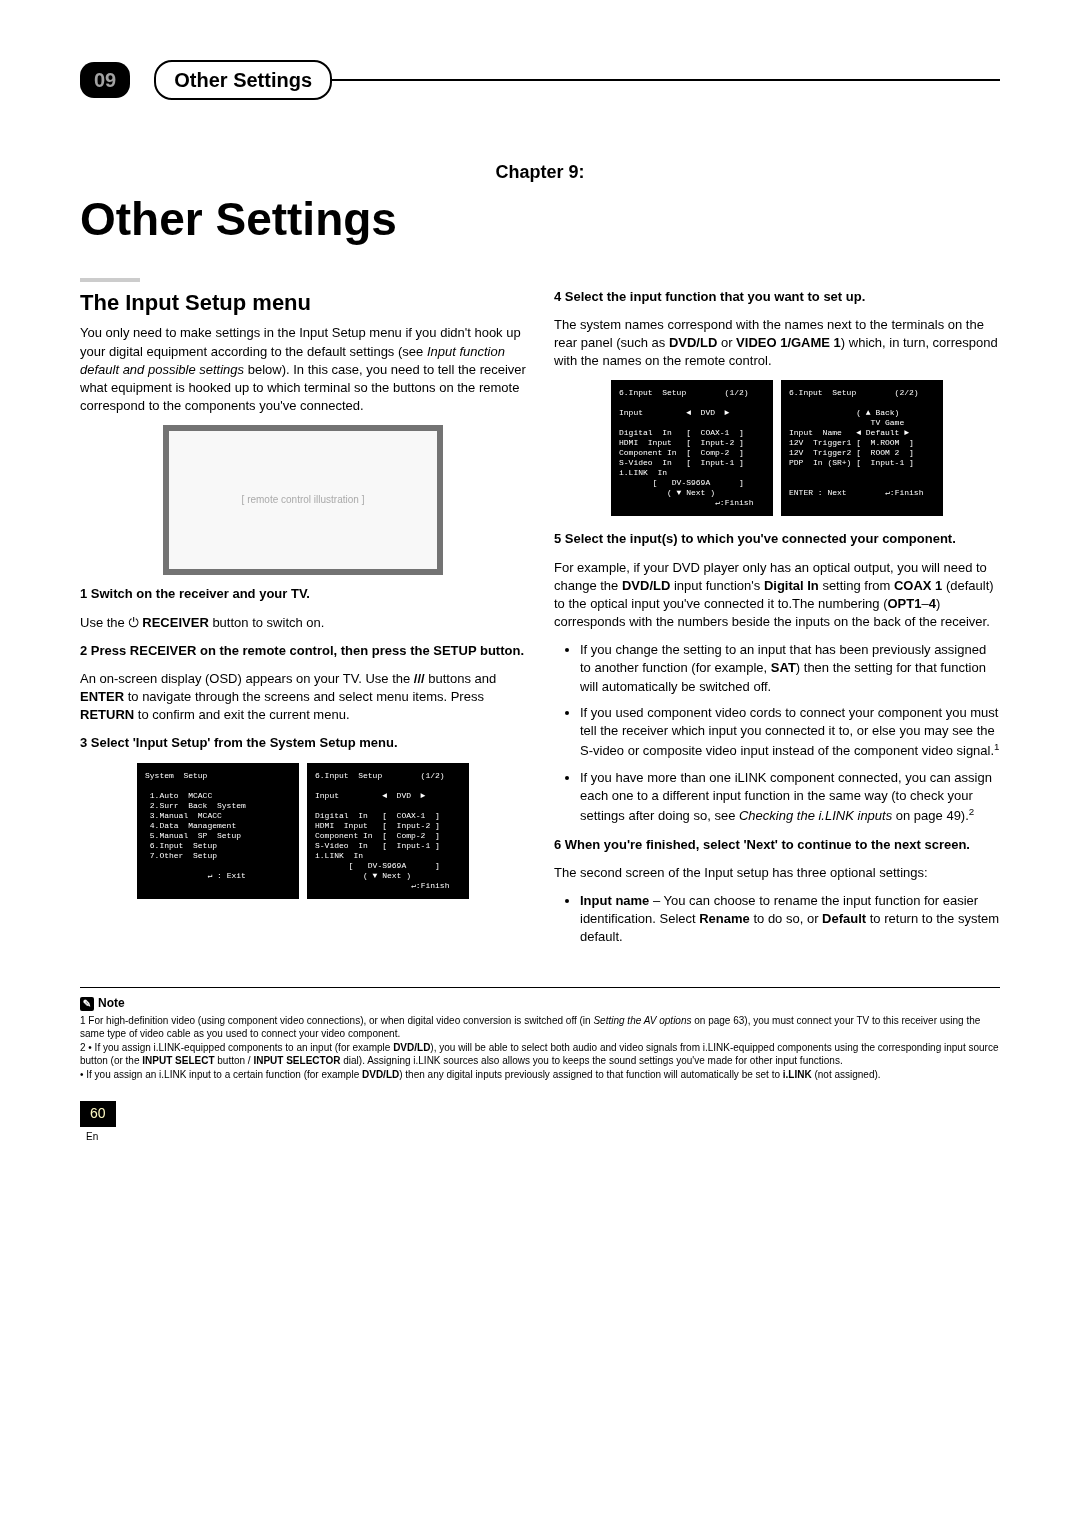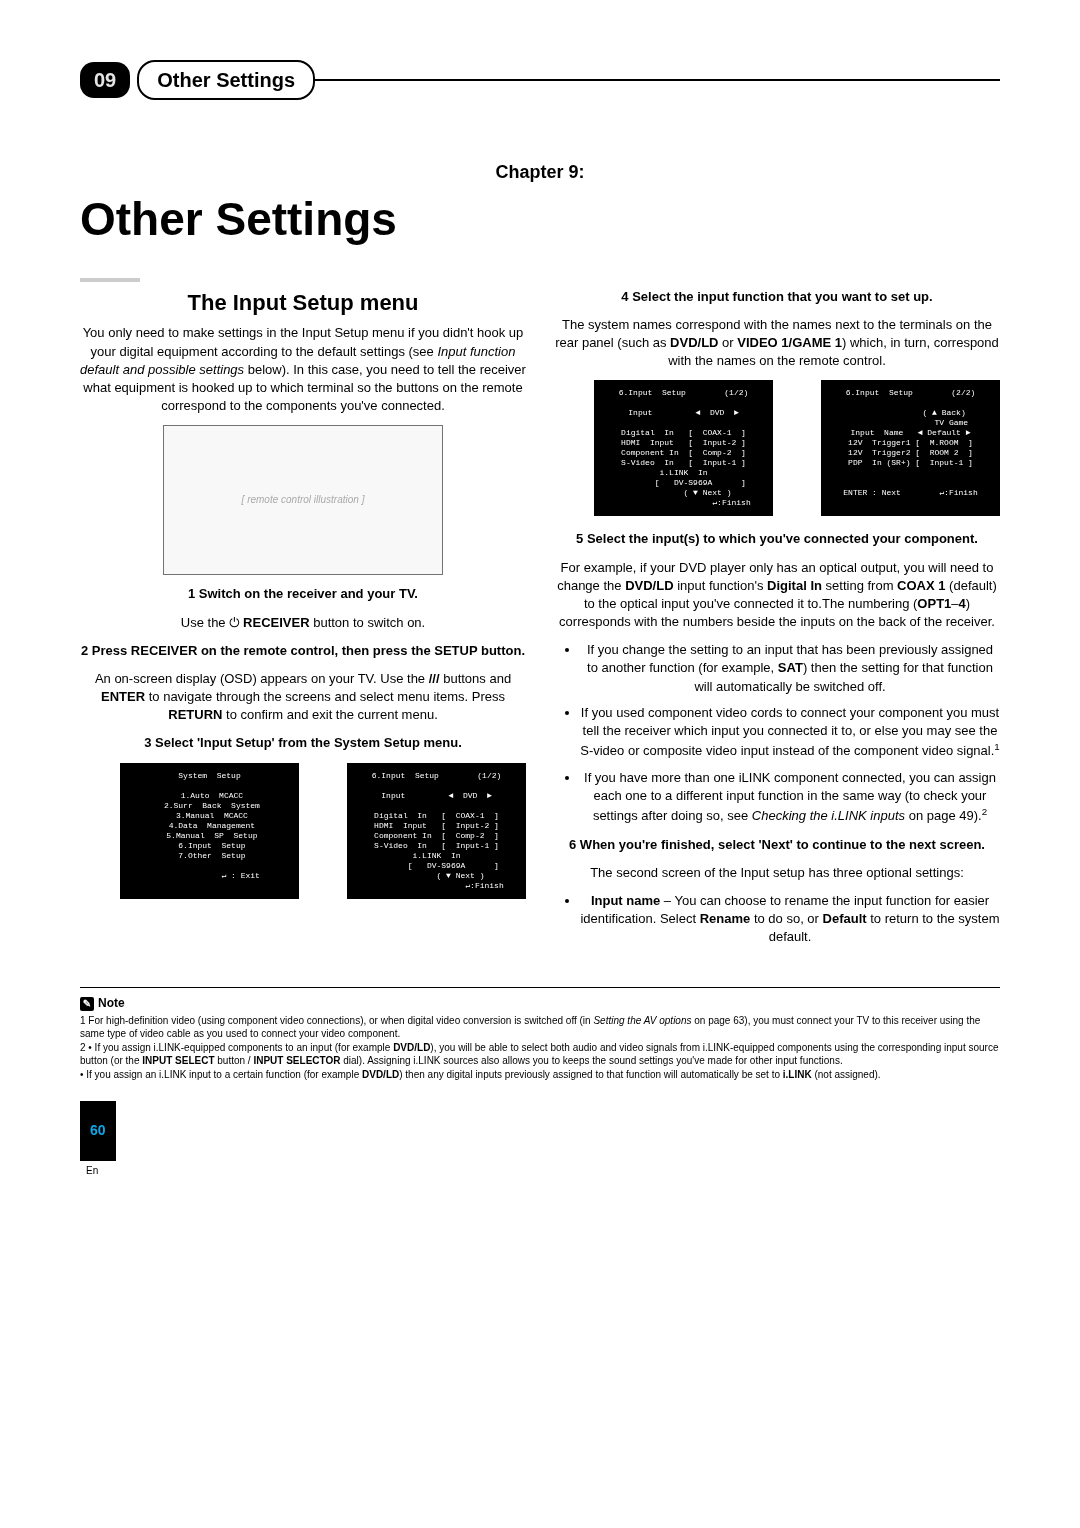--- a/index.html
+++ b/index.html
@@ -1,42 +1,42 @@
 <!DOCTYPE html>
 <html><head>
 <meta charset="utf-8">
 <style>
   * { box-sizing: border-box; margin: 0; padding: 0; }
   body { font-family: Arial, Helvetica, sans-serif; background: #fff; color: #000; width: 1080px; margin: 0 auto; padding: 60px 80px 40px 80px; font-size: 13px; line-height: 1.4; }
   .header-row { display: flex; align-items: center; margin-bottom: 60px; }
-  .chapter-badge { background: #000; color: #e5e5e5; font-weight: bold; font-size: 20px; padding: 4px 14px; border-radius: 14px; margin-right: 7px; }
+  .chapter-badge { background: #000; color: #a3a3a3; font-weight: bold; font-size: 20px; padding: 4px 14px; border-radius: 14px; margin-right: 24px; }
   .header-pill { border: 2px solid #000; border-radius: 18px; padding: 4px 18px; font-weight: bold; font-size: 20px; flex: 0 0 auto; }
   .header-line { flex: 1; border-top: 2px solid #000; margin-left: -2px; }
   .chapter-label { font-weight: bold; font-size: 18px; margin-bottom: 2px; text-align: center; }
   .chapter-title { font-weight: bold; font-size: 46px; margin-bottom: 26px; }
-  .columns { display: flex; gap: 28px; text-align: center; }
+  .columns { display: flex; gap: 28px; }
   .col { flex: 1; min-width: 0; }
   .rule { border-top: 4px solid #ccc; width: 60px; margin-bottom: 6px; }
   .section-title { font-weight: bold; font-size: 22px; margin-bottom: 6px; }
   p { margin-bottom: 10px; }
   .step-head { font-weight: bold; margin-top: 10px; }
   .italic { font-style: italic; }
   .bold { font-weight: bold; }
   ul.bullets { list-style: disc; padding-left: 26px; margin-bottom: 10px; }
   ul.bullets li { margin-bottom: 8px; }
-  .figure-box { border: 1px solid #737373; background: #f8f8f8; height: 150px; display:flex; align-items:center; justify-content:center; color:#aaa; font-size:10px; margin: 10px auto; font-style: italic; }
+  .figure-box { border: 6px solid #737373; background: #f8f8f8; height: 150px; display:flex; align-items:center; justify-content:center; color:#aaa; font-size:10px; margin: 10px auto; }
   .remote-fig { width: 280px; }
   .menu-row { display:flex; gap:8px; justify-content:center; margin:10px 0 14px; }
-  .osd { background:#000; color:#fff; font-family: "Courier New", monospace; font-size:8px; line-height:1.25; padding:8px; width:185px; white-space:pre;margin-left:40px; }
+  .osd { background:#000; color:#fff; font-family: "Courier New", monospace; font-size:8px; line-height:1.25; padding:8px; width:162px; white-space:pre; }
   .note-sep { border-top: 1.5px solid #000; margin-top: 30px; margin-bottom: 6px; }
   .note-label { display:inline-flex; align-items:center; gap:4px; font-weight:bold; font-size:12px; margin-bottom:2px; }
   .note-icon { display:inline-block; width:14px; height:14px; background:#000; color:#fff; text-align:center; font-size:10px; line-height:14px; border-radius:2px; }
   .footnotes { font-size: 10px; line-height: 1.35; }
   .page-footer { margin-top: 20px; }
-  .page-badge { background:#000; color:#0ea5e9; font-weight:bold; padding:20px 10px; display:inline-block; font-size:14px; }
+  .page-badge { background:#000; color:#fef9c3; font-weight:normal; padding:3px 10px; display:inline-block; font-size:14px; }
   .page-lang { font-size:10px; margin-left:6px;margin-top:10px; }
   sup { font-size:0.75em; }
 </style>
 </head>
 <body>
 
 
 
 
 <div class="header-row">

